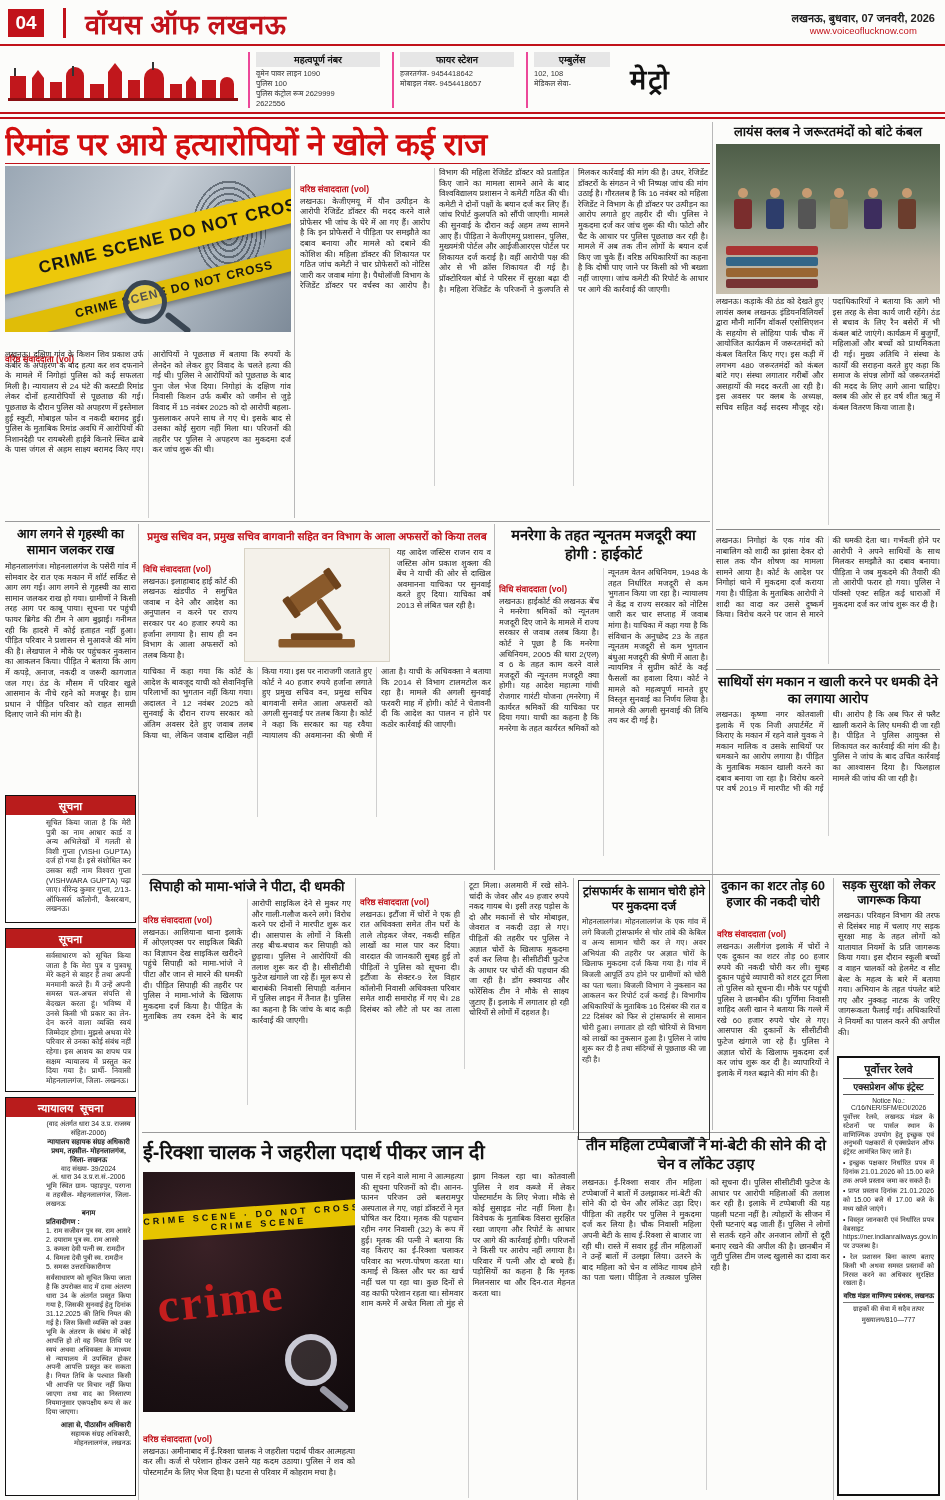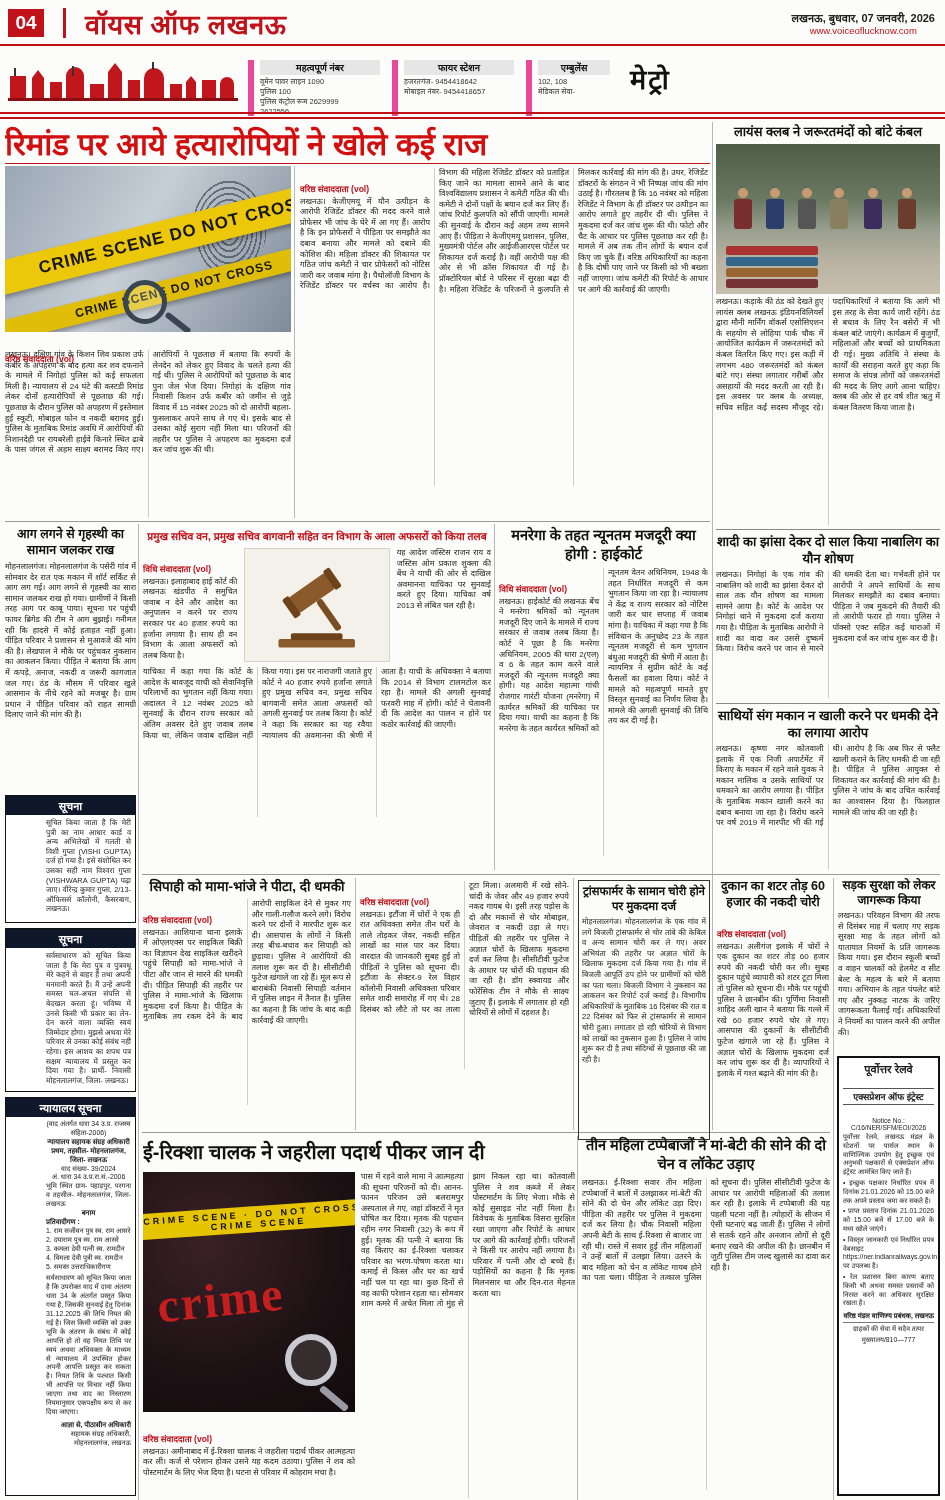--- a/index.html
+++ b/index.html
@@ -11,21 +11,21 @@
   
   .mh-top { position:absolute; left:0; top:0; width:945px; height:46px; border-bottom:2px solid #c1121a; display:flex; justify-content:space-between; align-items:center; padding:4px 10px 2px 8px; }
   .mh-left { display:flex; align-items:center; gap:19px; }
   .pagenum { background:#c1121a; color:#fff; font-weight:bold; font-size:19px; width:36px; height:28px; display:flex; align-items:center; justify-content:center; }
   .mh-bar { width:3px; height:30px; background:#c1121a; }
   .paper-name { color:#c1121a; font-weight:bold; font-size:27px; letter-spacing:0.5px; }
   .mh-right { text-align:center; }
   .dateline { font-size:11px; font-weight:bold; color:#222; }
   .website { font-size:9.5px; color:#c1121a; display:block; text-decoration:none; }
   .mh-mid { position:absolute; left:0; top:48px; width:945px; height:64px; }
-  .info-box { position:absolute; top:12px; border-left:6px solid #ec4899; padding:0 6px; height:56px; }
+  .info-box { position:absolute; top:4px; border-left:2px solid #ec4899; padding:0 6px; height:56px; }
   .info-title { font-size:9.5px; font-weight:bold; color:#111; margin-bottom:2px; background:#e6e6e6; padding:1px 4px; text-align:center; }
   .info-row { font-size:7.5px; line-height:10px; color:#333; }
   .section-name { position:absolute; left:630px; top:12px; font-size:27px; font-weight:bold; color:#111; letter-spacing:2px; }
   .mh-rule { position:absolute; left:0; top:112px; width:945px; height:7px; border-top:2.5px solid #c1121a; border-bottom:2.5px solid #c1121a; }
 
   
   .body-text { font-size:8px; line-height:10.6px; text-align:justify; color:#222; overflow:hidden; }
   .cols-2 { column-count:2; column-gap:9px; column-rule:1px solid #cfcfcf; }
   .cols-3 { column-count:3; column-gap:9px; column-rule:1px solid #cfcfcf; }
   .byline { color:#c1121a; font-weight:bold; font-size:8.5px; margin-bottom:2px;margin-top:16px; }
@@ -47,37 +47,37 @@
   
   .lions-photo { position:relative; background:linear-gradient(180deg,#4e5d48 0%,#6c7a63 38%,#9aa090 58%,#b9b2a2 78%,#c7bfae 100%); overflow:hidden; }
   .person { position:absolute; width:22px; top:44px; }
   .person .head { width:10px; height:10px; border-radius:50%; background:#c89b72; margin:0 auto; }
   .person .torso { width:18px; height:30px; border-radius:3px; margin:1px auto 0; }
   .blankets { position:absolute; bottom:6px; left:10px; width:92px; }
   .blanket-row { height:9px; border-radius:2px; margin-top:2px; }
 
   
   .notice { border:1px solid #111; background:#fff; }
-  .notice-title { background:#0f172a; color:#fff; text-align:center; font-weight:bold; font-size:11px; padding:2px 0; }
+  .notice-title { background:#b91c1c; color:#fff; text-align:center; font-weight:bold; font-size:11px; padding:2px 0;font-family:Liberation Mono, monospace; }
   .notice-body { font-size:7.4px; line-height:9.6px; text-align:justify; padding:3px 4px; color:#222; overflow:hidden;margin-left:36px; }
   .legal { font-size:6.9px; line-height:8.9px; }
 
   
   .gavel-box { background:#f4f1ea; border:1px solid #d8d2c4; }
 
   
   .crime2 { background:radial-gradient(circle at 30% 30%, #3a2126 0%, #1c1114 60%, #120b0d 100%); overflow:hidden; }
   .crime2-tape { position:absolute; top:34px; left:-12px; width:120%; transform:rotate(-4deg); background:#e6c400; color:#111; font-size:9px; font-weight:bold; text-align:center; padding:3px 0; letter-spacing:3px; }
   .crime2-word { position:absolute; left:14px; top:100px; font-size:48px; font-weight:bold; color:#c41e1e; transform:rotate(-6deg); letter-spacing:2px; font-family:"Liberation Serif", serif; }
   .magnifier2 { position:absolute; right:18px; bottom:26px; width:52px; height:52px; border:6px solid #c9c9d4; border-radius:50%; background:rgba(255,255,255,.12); }
   .mag2-handle { position:absolute; right:4px; bottom:10px; width:34px; height:7px; background:#9a9aa6; border-radius:3px; transform:rotate(40deg); }
 
   .railway { border:2px solid #111; background:#fff; padding:3px 4px; }
   .rail-org { font-weight:bold; font-size:11px; text-align:center; }
-  .rail-title { font-weight:bold; font-size:9px; text-align:center; border-top:1px solid #555; border-bottom:1px solid #555; margin:12px 0; padding:1px 0; }
+  .rail-title { font-weight:bold; font-size:9px; text-align:center; border-top:1px solid #555; border-bottom:1px solid #555; margin:2px 0; padding:1px 0; }
   .rail-ref { font-size:6.6px; text-align:center; margin-bottom:2px; }
   .rail-text { font-size:6.8px; line-height:8.8px; text-align:justify; }
   .rail-item { font-size:6.8px; line-height:8.8px; text-align:justify; margin-top:2px; }
   .rail-sign { font-size:6.8px; font-weight:bold; text-align:right; margin-top:3px; }
   .rail-foot { font-size:6.8px; text-align:center; margin-top:2px; border-top:1px solid #777; padding-top:1px; }
 </style>
 </head>
 <body>
 
 <div class="page">
@@ -205,21 +205,20 @@
       <div class="blankets">
         <div class="blanket-row" style="background:#a33"></div>
         <div class="blanket-row" style="background:#368"></div>
         <div class="blanket-row" style="background:#963"></div>
         <div class="blanket-row" style="background:#733"></div>
       </div>
     </div>
     <div class="body-text cols-2" style="height:228px;margin-top:3px">लखनऊ। कड़ाके की ठंड को देखते हुए लायंस क्लब लखनऊ इंडियनविलियर्स द्वारा मौनी मार्निंग वॉकर्स एसोसिएशन के सहयोग से लोहिया पार्क चौक में आयोजित कार्यक्रम में जरूरतमंदों को कंबल वितरित किए गए। इस कड़ी में लगभग 480 जरूरतमंदों को कंबल बांटे गए। संस्था लगातार गरीबों और असहायों की मदद करती आ रही है। इस अवसर पर क्लब के अध्यक्ष, सचिव सहित कई सदस्य मौजूद रहे। पदाधिकारियों ने बताया कि आगे भी इस तरह के सेवा कार्य जारी रहेंगे। ठंड से बचाव के लिए रैन बसेरों में भी कंबल बांटे जाएंगे। कार्यक्रम में बुजुर्गों, महिलाओं और बच्चों को प्राथमिकता दी गई। मुख्य अतिथि ने संस्था के कार्यों की सराहना करते हुए कहा कि समाज के संपन्न लोगों को जरूरतमंदों की मदद के लिए आगे आना चाहिए। क्लब की ओर से हर वर्ष शीत ऋतु में कंबल वितरण किया जाता है।</div>
 
     <div style="border-top:1px solid #888;margin-top:4px;padding-top:3px">
-      <h2 class="hl" style="font-size:13px;line-height:17px">शादी का झांसा देकर दो साल किया नाबालिग का यौन शोषण</h2>
       <div class="body-text cols-2" style="height:128px;margin-top:3px">लखनऊ। निगोहां के एक गांव की नाबालिग को शादी का झांसा देकर दो साल तक यौन शोषण का मामला सामने आया है। कोर्ट के आदेश पर निगोहां थाने में मुकदमा दर्ज कराया गया है। पीड़िता के मुताबिक आरोपी ने शादी का वादा कर उससे दुष्कर्म किया। विरोध करने पर जान से मारने की धमकी देता था। गर्भवती होने पर आरोपी ने अपने साथियों के साथ मिलकर समझौते का दबाव बनाया। पीड़िता ने जब मुकदमे की तैयारी की तो आरोपी फरार हो गया। पुलिस ने पॉक्सो एक्ट सहित कई धाराओं में मुकदमा दर्ज कर जांच शुरू कर दी है।</div>
     </div>
 
     <div style="border-top:1px solid #888;margin-top:5px;padding-top:3px">
       <h2 class="hl" style="font-size:13px;line-height:17px">साथियों संग मकान न खाली करने पर धमकी देने का लगाया आरोप</h2>
       <div class="body-text cols-2" style="height:126px;margin-top:3px">लखनऊ। कृष्णा नगर कोतवाली इलाके में एक निजी अपार्टमेंट में किराए के मकान में रहने वाले युवक ने मकान मालिक व उसके साथियों पर धमकाने का आरोप लगाया है। पीड़ित के मुताबिक मकान खाली करने का दबाव बनाया जा रहा है। विरोध करने पर वर्ष 2019 में मारपीट भी की गई थी। आरोप है कि अब फिर से फ्लैट खाली कराने के लिए धमकी दी जा रही है। पीड़ित ने पुलिस आयुक्त से शिकायत कर कार्रवाई की मांग की है। पुलिस ने जांच के बाद उचित कार्रवाई का आश्वासन दिया है। फिलहाल मामले की जांच की जा रही है।</div>
     </div>
   </section>
 
   <section class="abs" style="left:5px;top:526px;width:131px">

